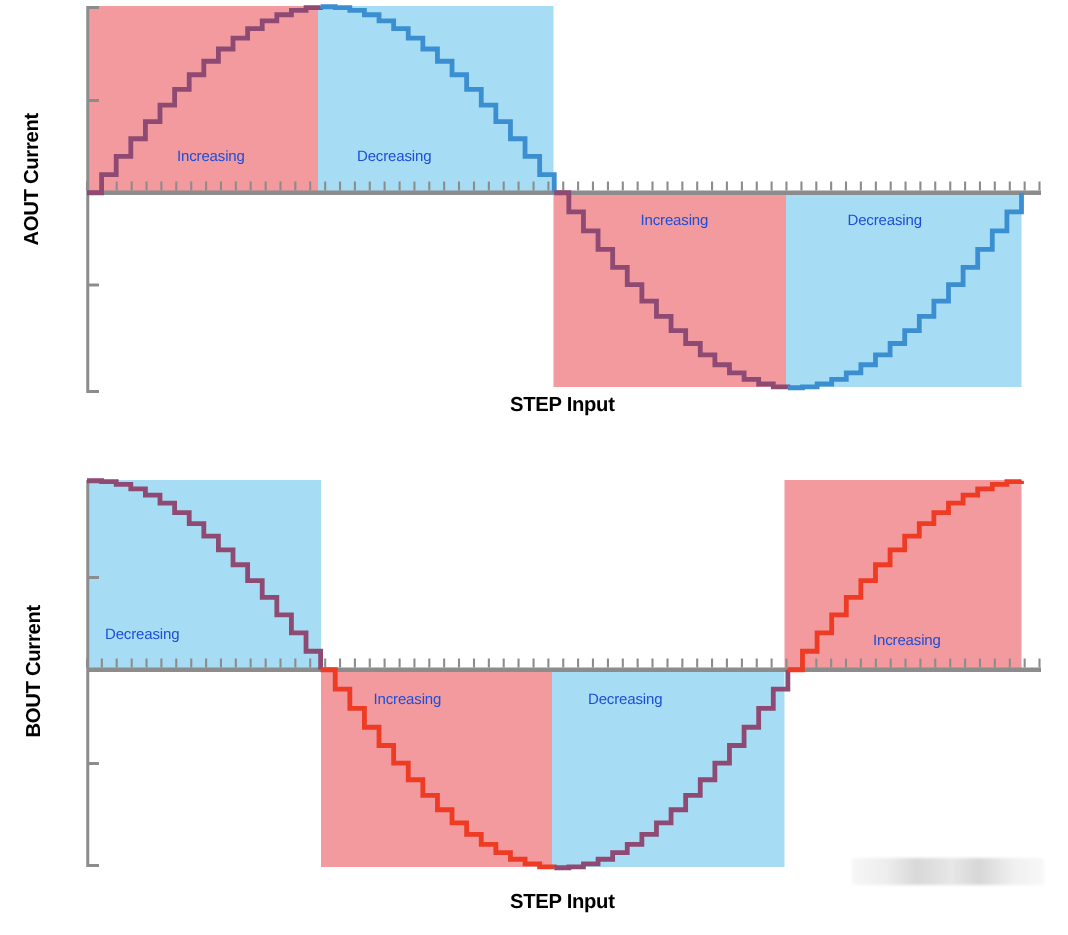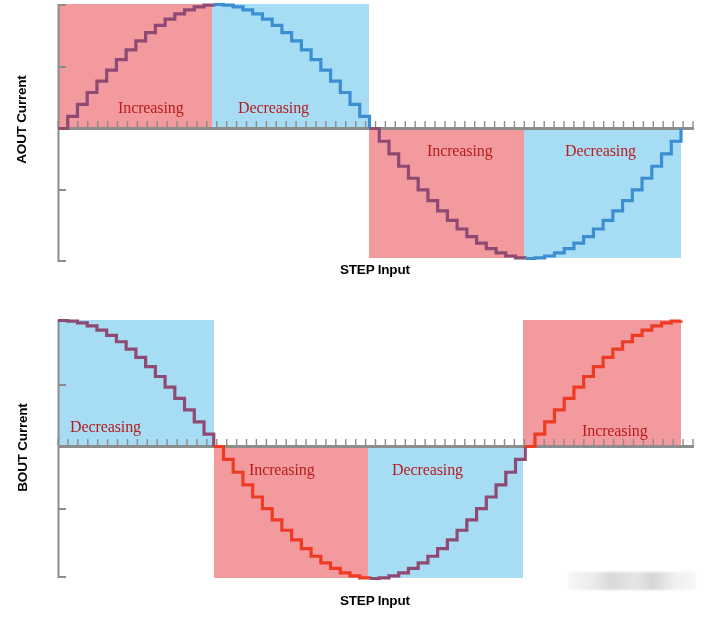--- a/index.html
+++ b/index.html
@@ -42,25 +42,24 @@
     color: #000000;
     letter-spacing: -0.2px;
     white-space: nowrap;
     text-align: right;
   }
   #chart-aout .x-axis-title { left: 340px; top: 262px; }
   #chart-bout .x-axis-title { left: 340px; top: 293px; }
 
   .region-label {
     position: absolute;
-    font-size: 16px;
-    color: #b91c1c;
+    font-size: 10px;
+    color: #1d4ed8;
     white-space: nowrap;
     letter-spacing: -0.1px;
-    font-family: Liberation Serif, serif;
   }
 
   svg.plot {
     position: absolute;
     left: 0;
     top: 0;
     overflow: visible;
   }
 
   .watermark {

